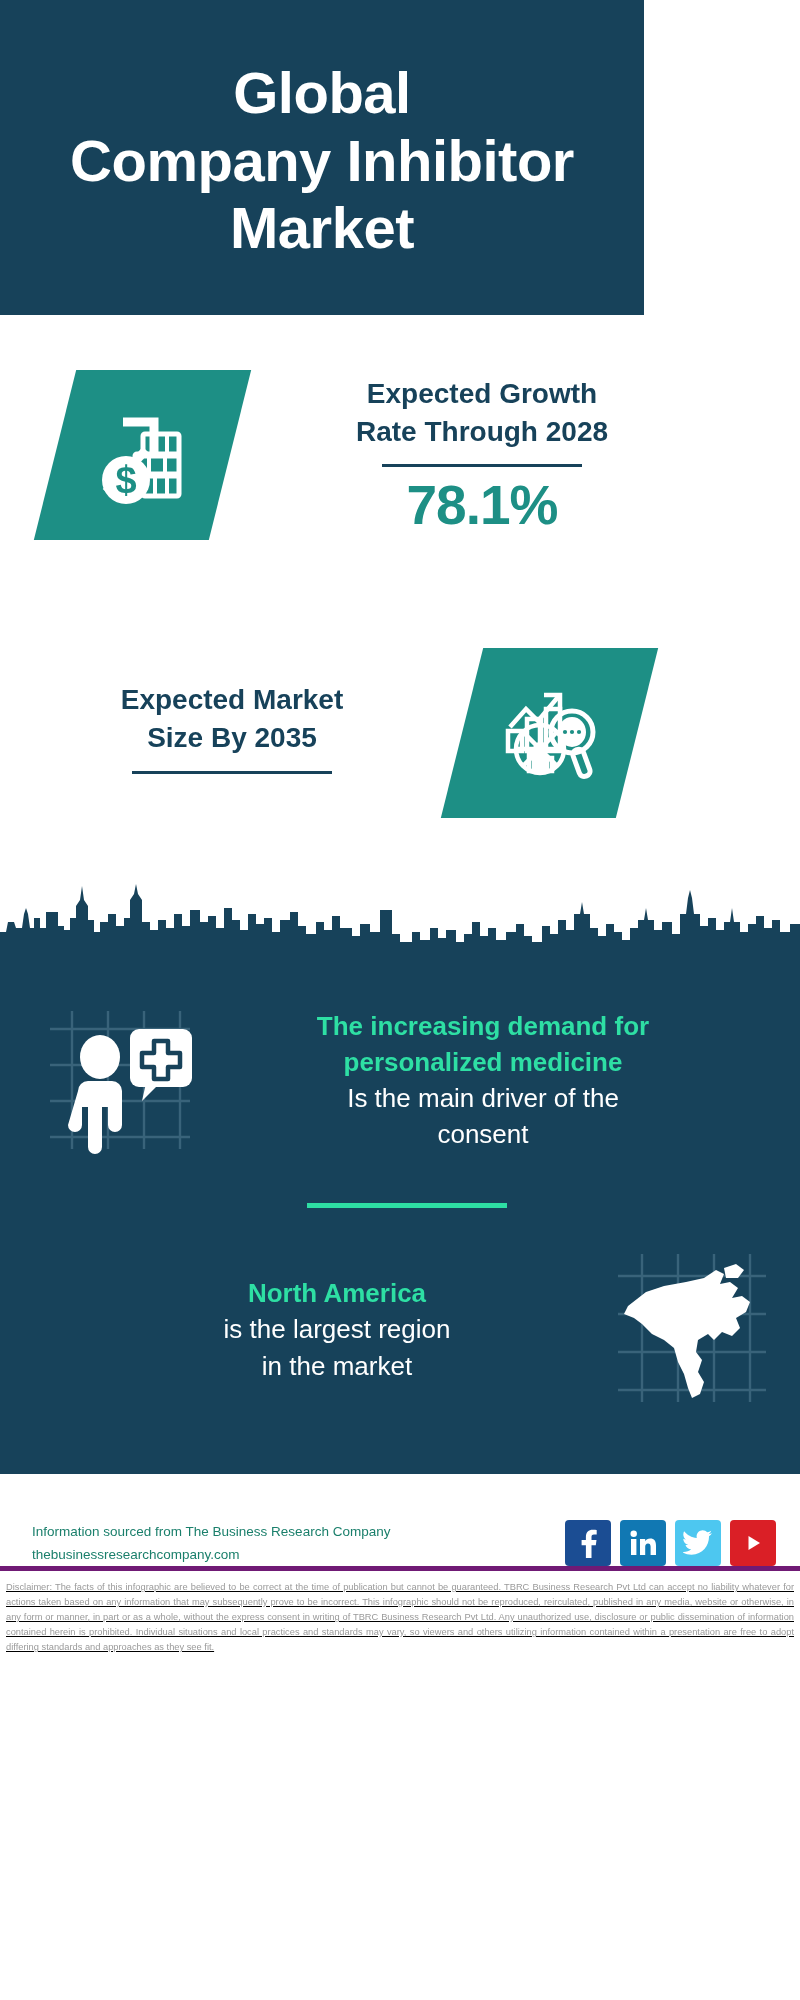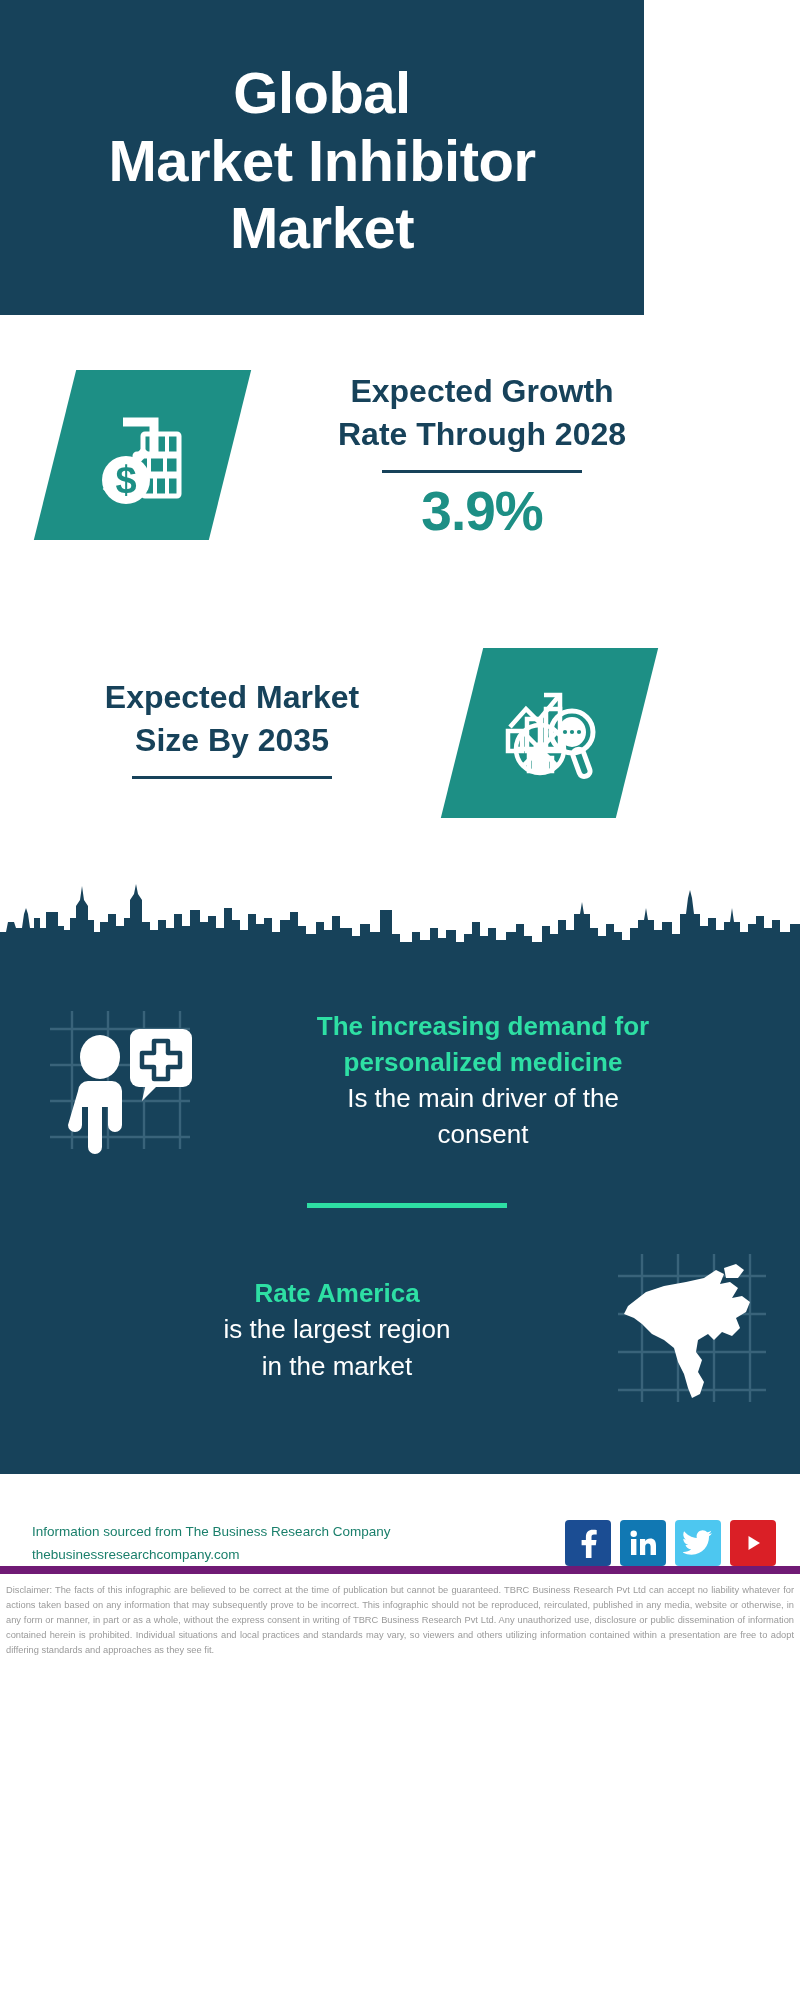--- a/index.html
+++ b/index.html
@@ -42,21 +42,21 @@
   .para {
     background:#1d8f85;
     transform:skewX(-14deg);
     display:flex; align-items:center; justify-content:center;
   }
   .para .inner { transform:skewX(14deg); display:block; line-height:0; }
 
   .stat-text { text-align:center; }
   .stat-label {
     color:#17425a;
-    font-size:32px;
+    font-size:28px;
     font-weight:bold;
     line-height:1.34;
     white-space:pre-line;
   }
   .rule {
     height:3px; background:#17425a;
     margin:14px auto 10px auto;
   }
   .stat-value {
     color:#1d8f85;
@@ -134,39 +134,40 @@
     line-height:1.72;
   }
   .socials { display:flex; gap:9px; align-items:center; }
   .soc {
     width:46px; height:46px; border-radius:4px;
     display:flex; align-items:center; justify-content:center;
   }
   .soc svg { display:block; }
 
   .disclaimer-wrap {
-    border-top:8px solid #701a75;
+    border-top:5px solid #701a75;
     padding:9px 6px 0 6px;
+    text-decoration:underline;
   }
   .disclaimer {
     color:#9a9a9a;
     font-size:9.3px;
     line-height:1.62;
     text-align:justify;
   }
 </style>
 </head>
 <body>
 
 <div class="page">
 
   <div class="header">
     <h1>
       <span class="l1">Global</span>
-      <span class="l2">Market Inhibitor</span>
+      <span class="l2">Company Inhibitor</span>
       <span class="l3">Market</span>
     </h1>
   </div>
 
   <div class="stat-block" id="block-growth">
     <div class="para">
       <div class="inner">
         <svg width="110" height="110" viewBox="0 0 110 110">
 
           <path d="M18 92 L58 50" stroke="#fff" stroke-width="9" fill="none"></path>
@@ -188,21 +189,21 @@
 
           <circle cx="38" cy="80" r="24" fill="#fff"></circle>
           <text x="38" y="93" font-family="'Liberation Sans', sans-serif" font-size="38" font-weight="bold" fill="#1d8f85" text-anchor="middle">$</text>
         </svg>
       </div>
     </div>
     <div class="stat-text">
       <div class="stat-label">Expected Growth
 Rate Through 2028</div>
       <div class="rule"></div>
-      <div class="stat-value">3.9%</div>
+      <div class="stat-value">78.1%</div>
     </div>
   </div>
 
   <div class="stat-block" id="block-size">
     <div class="stat-text">
       <div class="stat-label">Expected Market
 Size By 2035</div>
       <div class="rule"></div>
     </div>
     <div class="para">
@@ -294,21 +295,21 @@
 personalized medicine</div>
         <div class="fact-sub">Is the main driver of the
 consent</div>
       </div>
     </div>
 
     <div class="green-divider"></div>
 
     <div class="fact-row" style="padding-bottom:60px;">
       <div class="fact-text" style="padding-left:20px;">
-        <div class="fact-hi">Rate America</div>
+        <div class="fact-hi">North America</div>
         <div class="fact-sub">is the largest region
 in the market</div>
       </div>
       <div class="fact-icon">
         <svg width="160" height="160" viewBox="0 0 160 160">
           <g stroke="#39637a" stroke-width="2.4">
             <line x1="30" y1="6" x2="30" y2="154"></line>
             <line x1="66" y1="6" x2="66" y2="154"></line>
             <line x1="102" y1="6" x2="102" y2="154"></line>
             <line x1="138" y1="6" x2="138" y2="154"></line>

